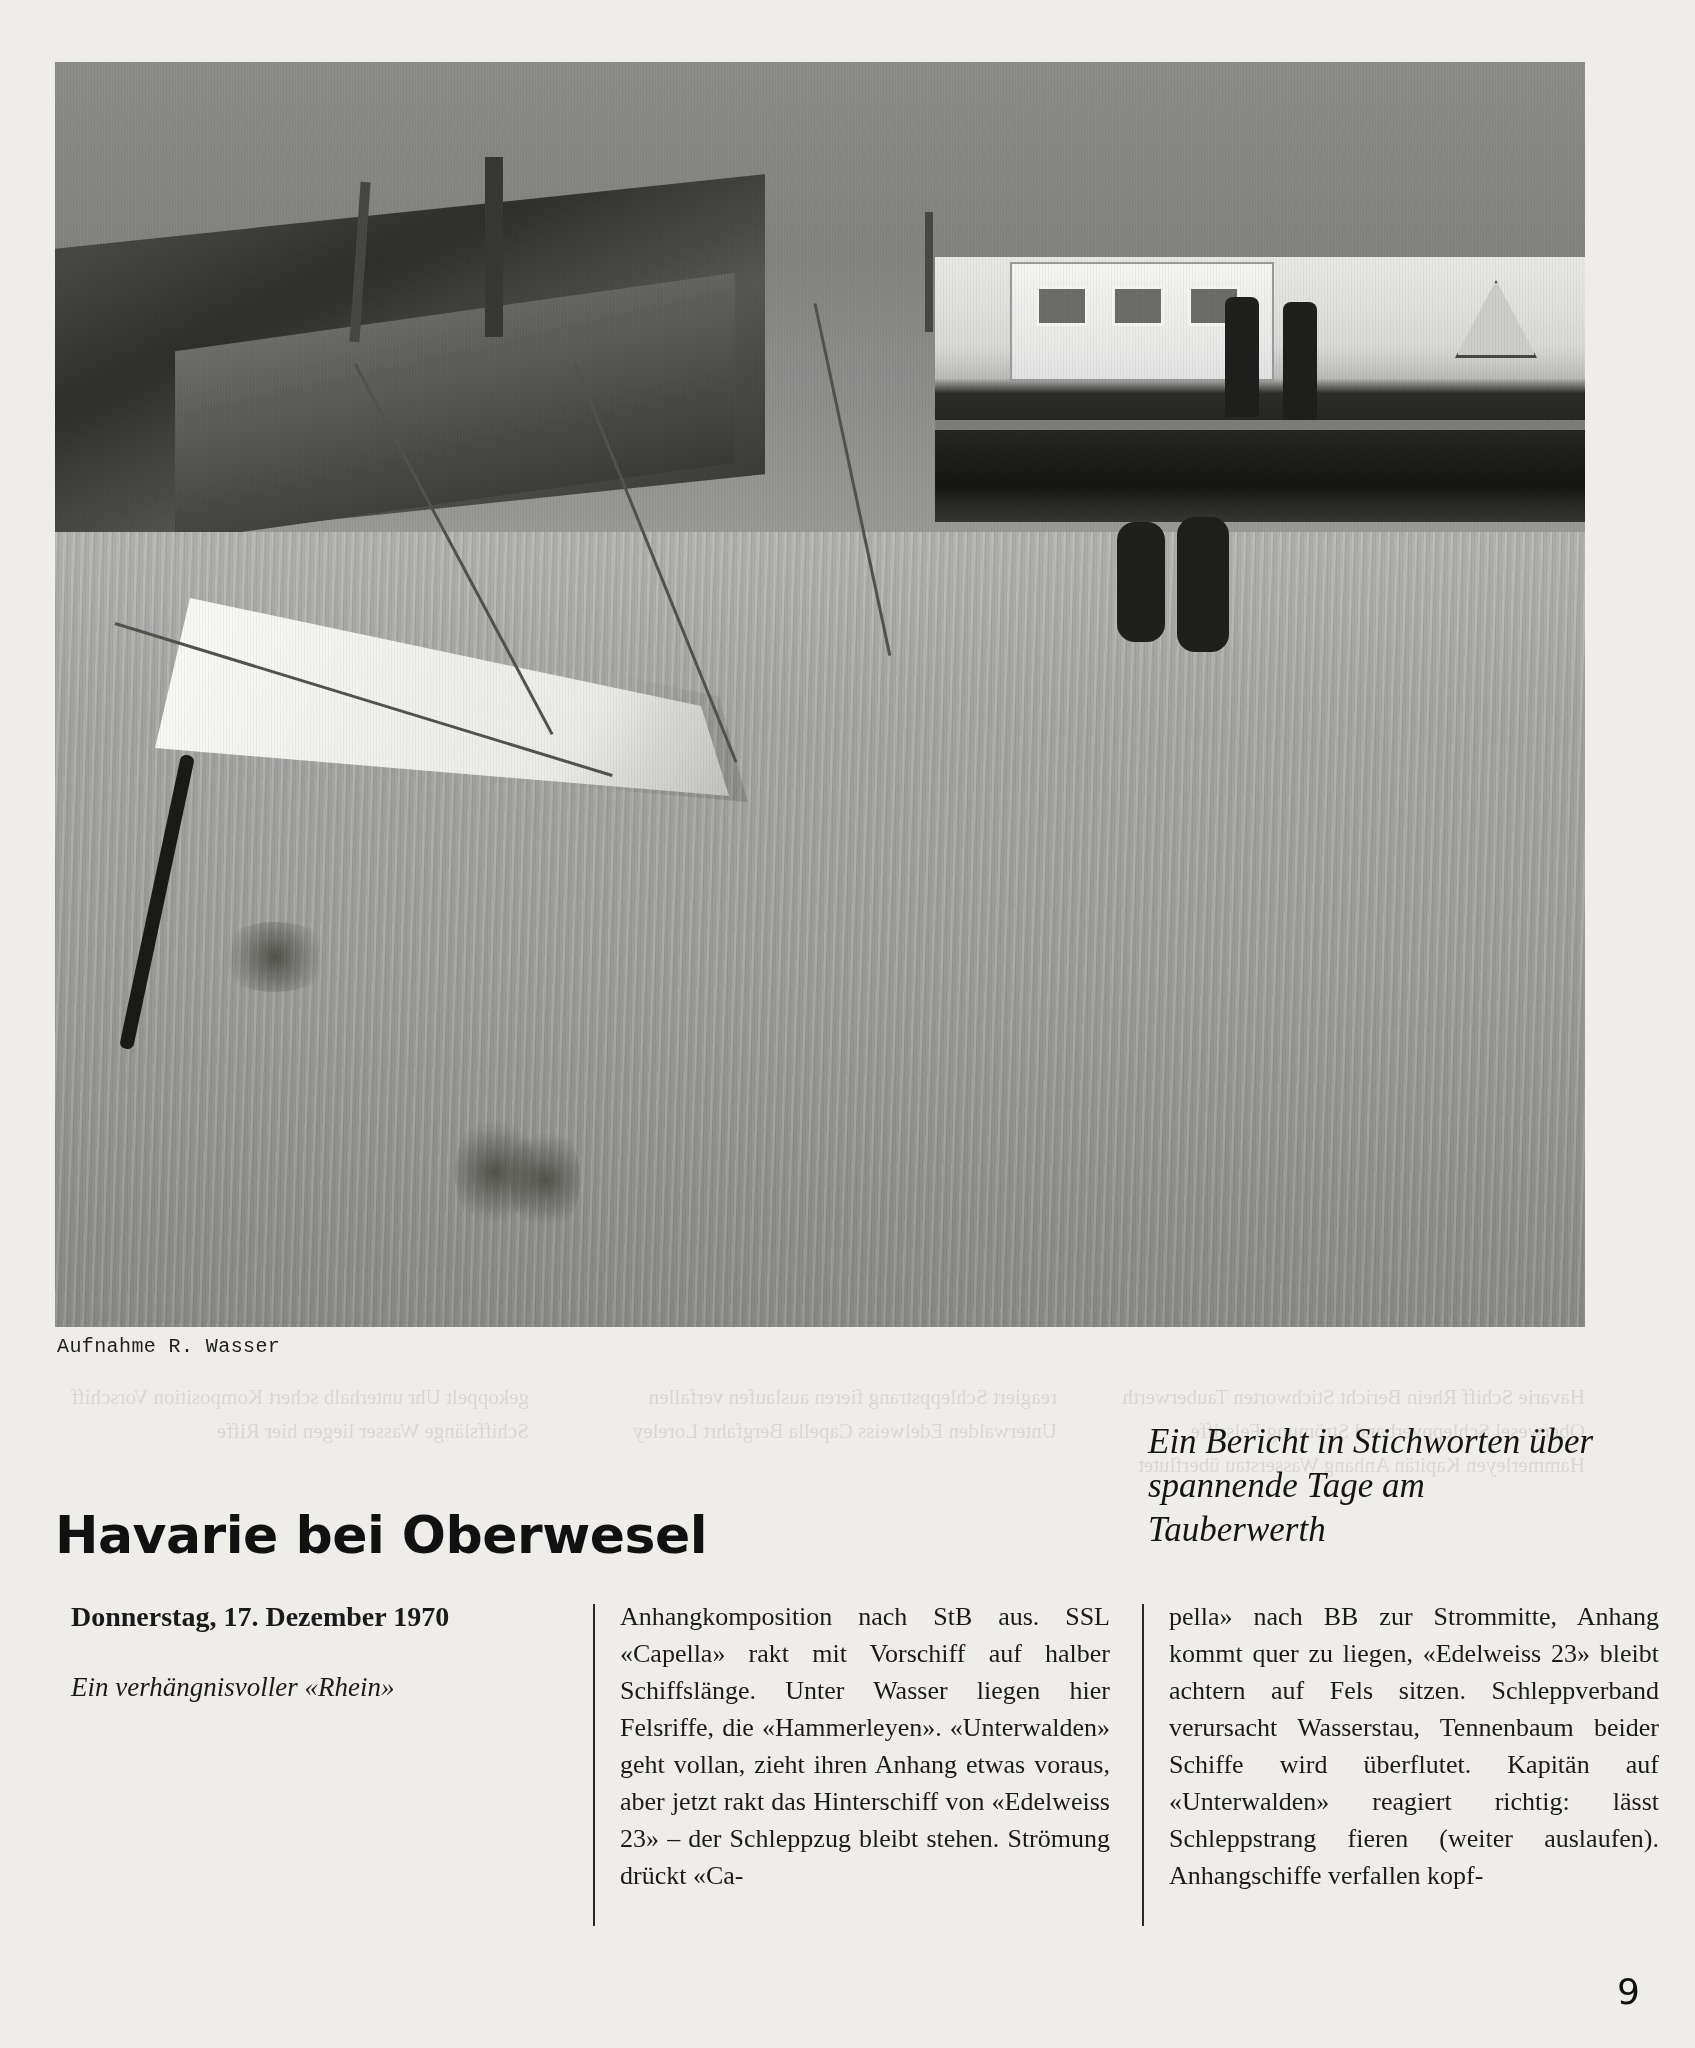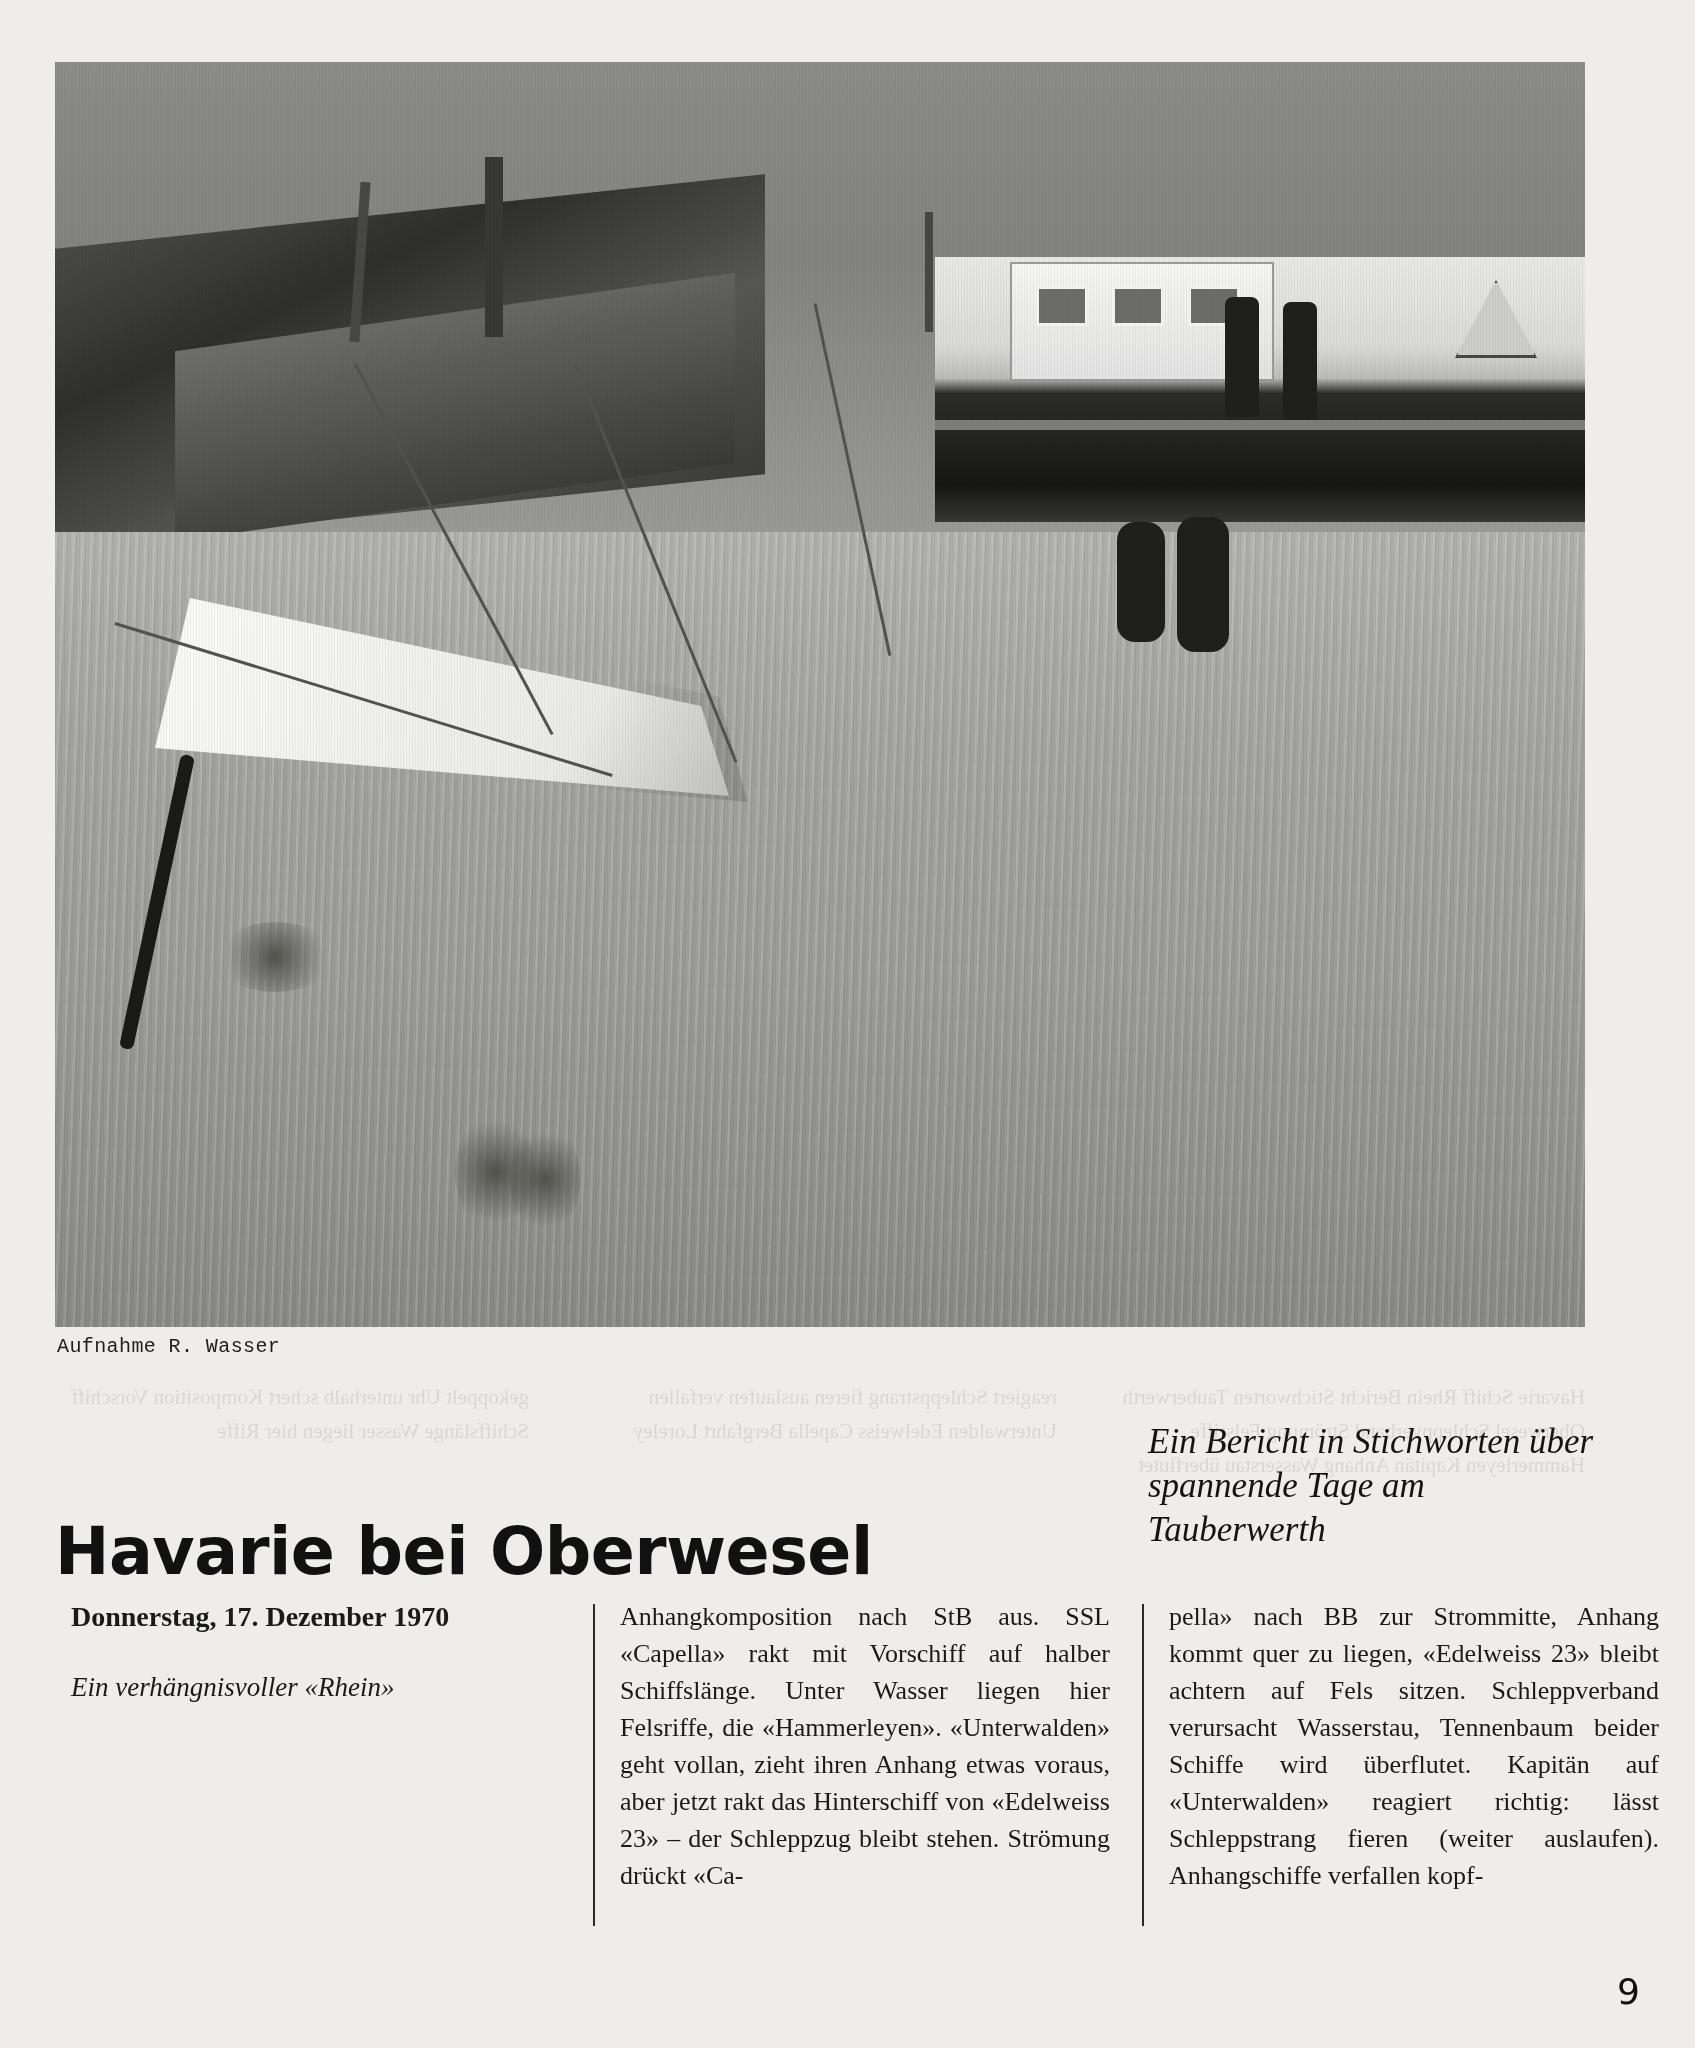--- a/index.html
+++ b/index.html
@@ -160,21 +160,21 @@
     overflow: hidden;
   }
 
   
   .headline {
     position: absolute;
     left: 55px;
     top: 1470px;
     font-family: "DejaVu Sans", sans-serif;
     font-weight: 700;
-    font-size: 65px;
+    font-size: 52px;
     letter-spacing: -0.5px;
     color: #111;
   }
   .kicker {
     position: absolute;
     left: 1148px;
     top: 1420px;
     width: 460px;
     font-family: "Liberation Serif", serif;
     font-style: italic;

